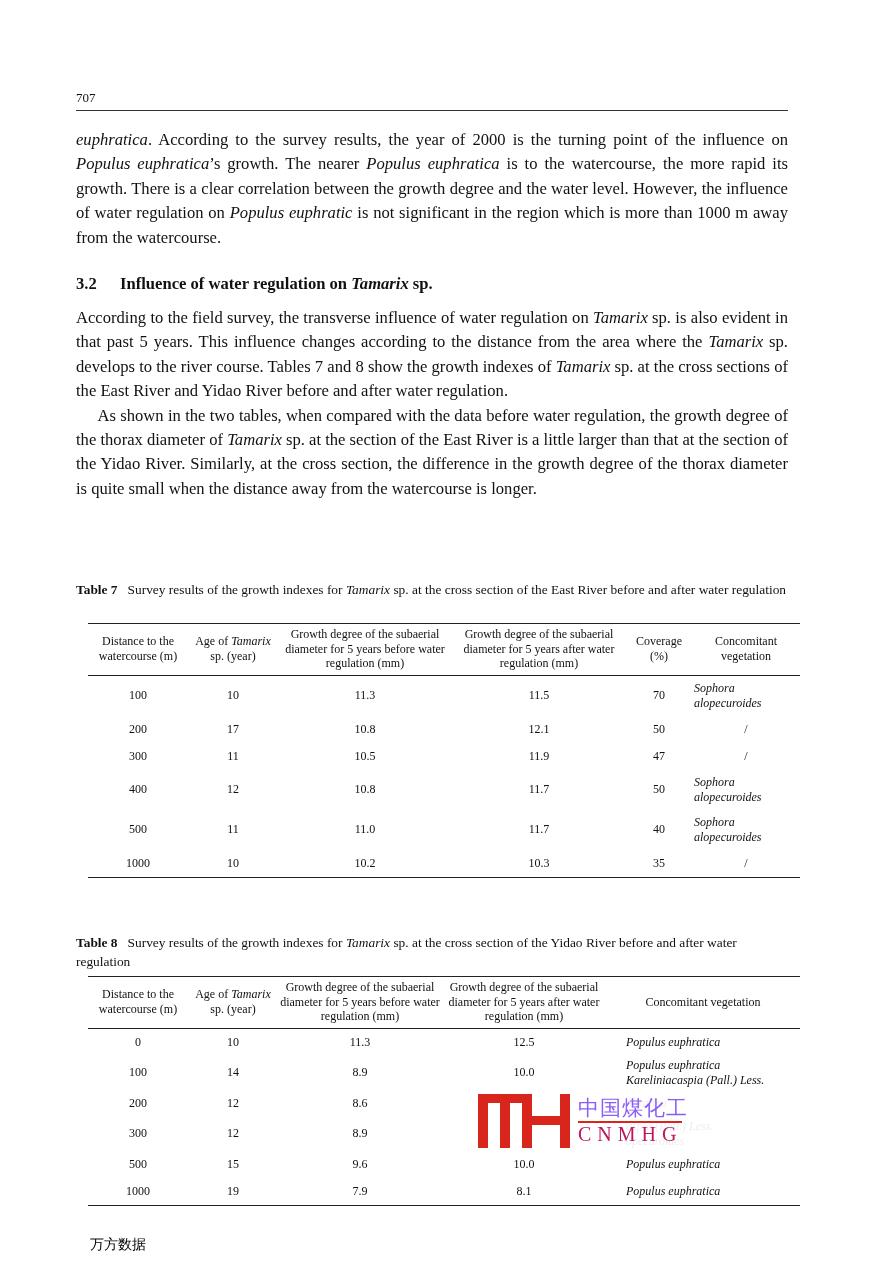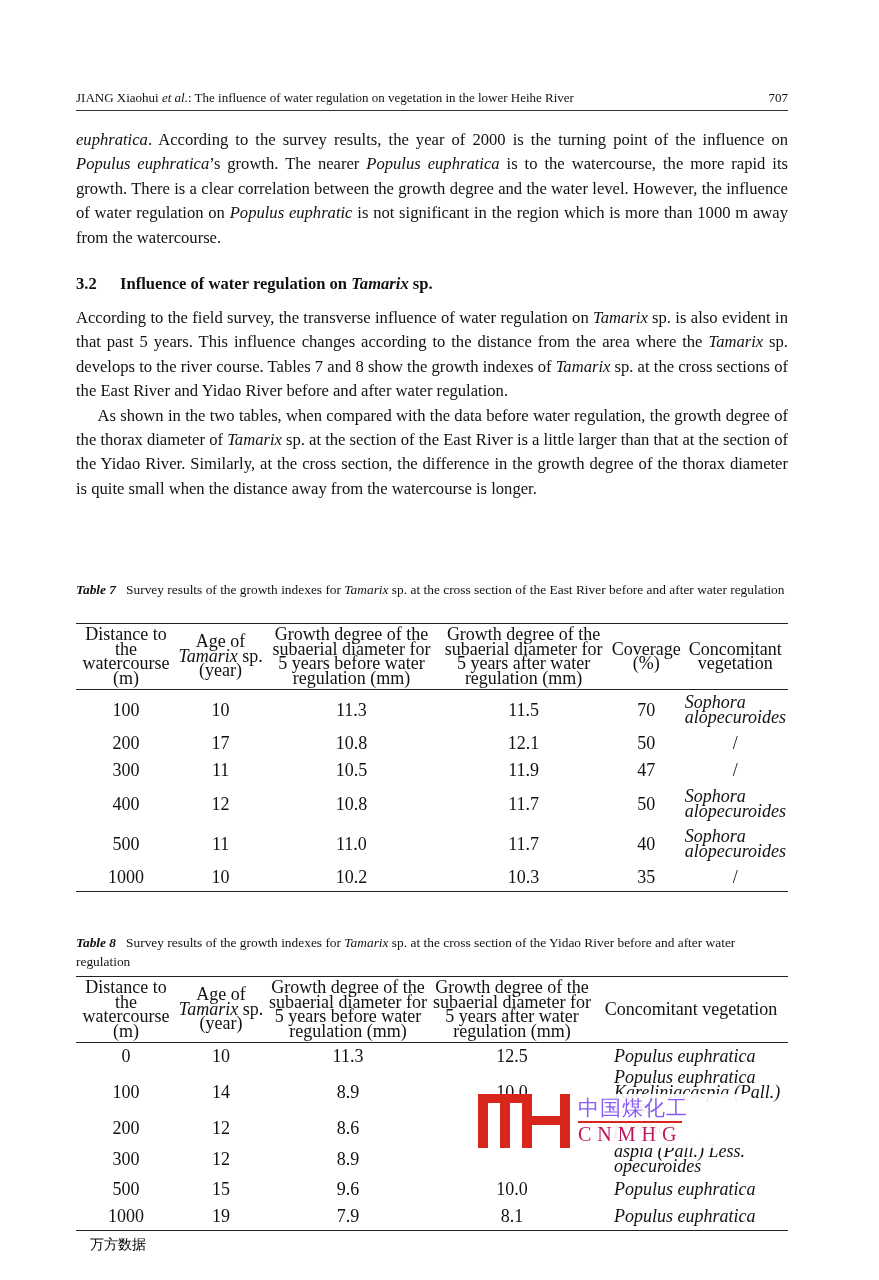--- a/index.html
+++ b/index.html
@@ -20,26 +20,26 @@
   .body-text p.indent { text-indent: 1.3em; }
   #para-1 { top: 128px; }
   .section-heading {
     position: absolute; left: 76px; top: 274px; font-size: 16.6px; font-weight: bold;
   }
   .section-heading .num { display: inline-block; width: 44px; }
   #para-2 { top: 306px; }
   .caption {
     position: absolute; left: 76px; width: 712px; font-size: 13.4px; line-height: 19px;
   }
-  .caption b { margin-right: 10px; font-style: italic; }
+  .caption b { margin-right: 10px; }
   #t7-caption { top: 580px; }
   #t8-caption { top: 933px; }
   table.data {
-    position: absolute; left: 76px; width: 712px; border-collapse: collapse;
-    font-size: 18px;
+    position: absolute; left: 88px; width: 712px; border-collapse: collapse;
+    font-size: 12px;
   }
   table.data th {
     font-weight: normal; line-height: 14.5px; padding: 3px 2px 4px 2px;
     border-top: 1.5px solid #222; border-bottom: 1.5px solid #222; text-align: center;
   }
   table.data td { text-align: center; padding: 0 2px; line-height: 15px; }
   table.data tr.last td { border-bottom: 1.5px solid #222; }
   table.data td.veg { font-style: italic; text-align: left; }
   table.data td.veg.center { text-align: center; font-style: normal; }
   #table-7 { top: 623px; }
@@ -58,21 +58,20 @@
   .wm-en { position: absolute; left: 100px; top: 29px; font-family: Liberation Serif, serif; font-size: 20px; color: #be185d; letter-spacing: 6px; }
   .footer-mark {
     position: absolute; left: 90px; top: 1236px; font-family: "DejaVu Sans", sans-serif;
     font-size: 14px; color: #000000;
   }
 </style>
 </head>
 <body>
 
 <div class="running-head">
-  <span><span>JIANG Xiaohui</span> <i>et al.</i><span>: The influence of water regulation on vegetation in the lower Heihe River</span></span>
   <span>707</span>
 </div>
 
 <div class="body-text" id="para-1">
   <p><i>euphratica</i><span>. According to the survey results, the year of 2000 is the turning point of the influence on </span><i>Populus euphratica</i><span>’s growth. The nearer </span><i>Populus euphratica</i><span> is to the watercourse, the more rapid its growth. There is a clear correlation between the growth degree and the water level. However, the influence of water regulation on </span><i>Populus euphratic</i><span> is not significant in the region which is more than 1000 m away from the watercourse.</span></p>
 </div>
 
 <div class="section-heading">
   <span class="num">3.2</span><span>Influence of water regulation on </span><i>Tamarix</i><span> sp.</span>
 </div>

